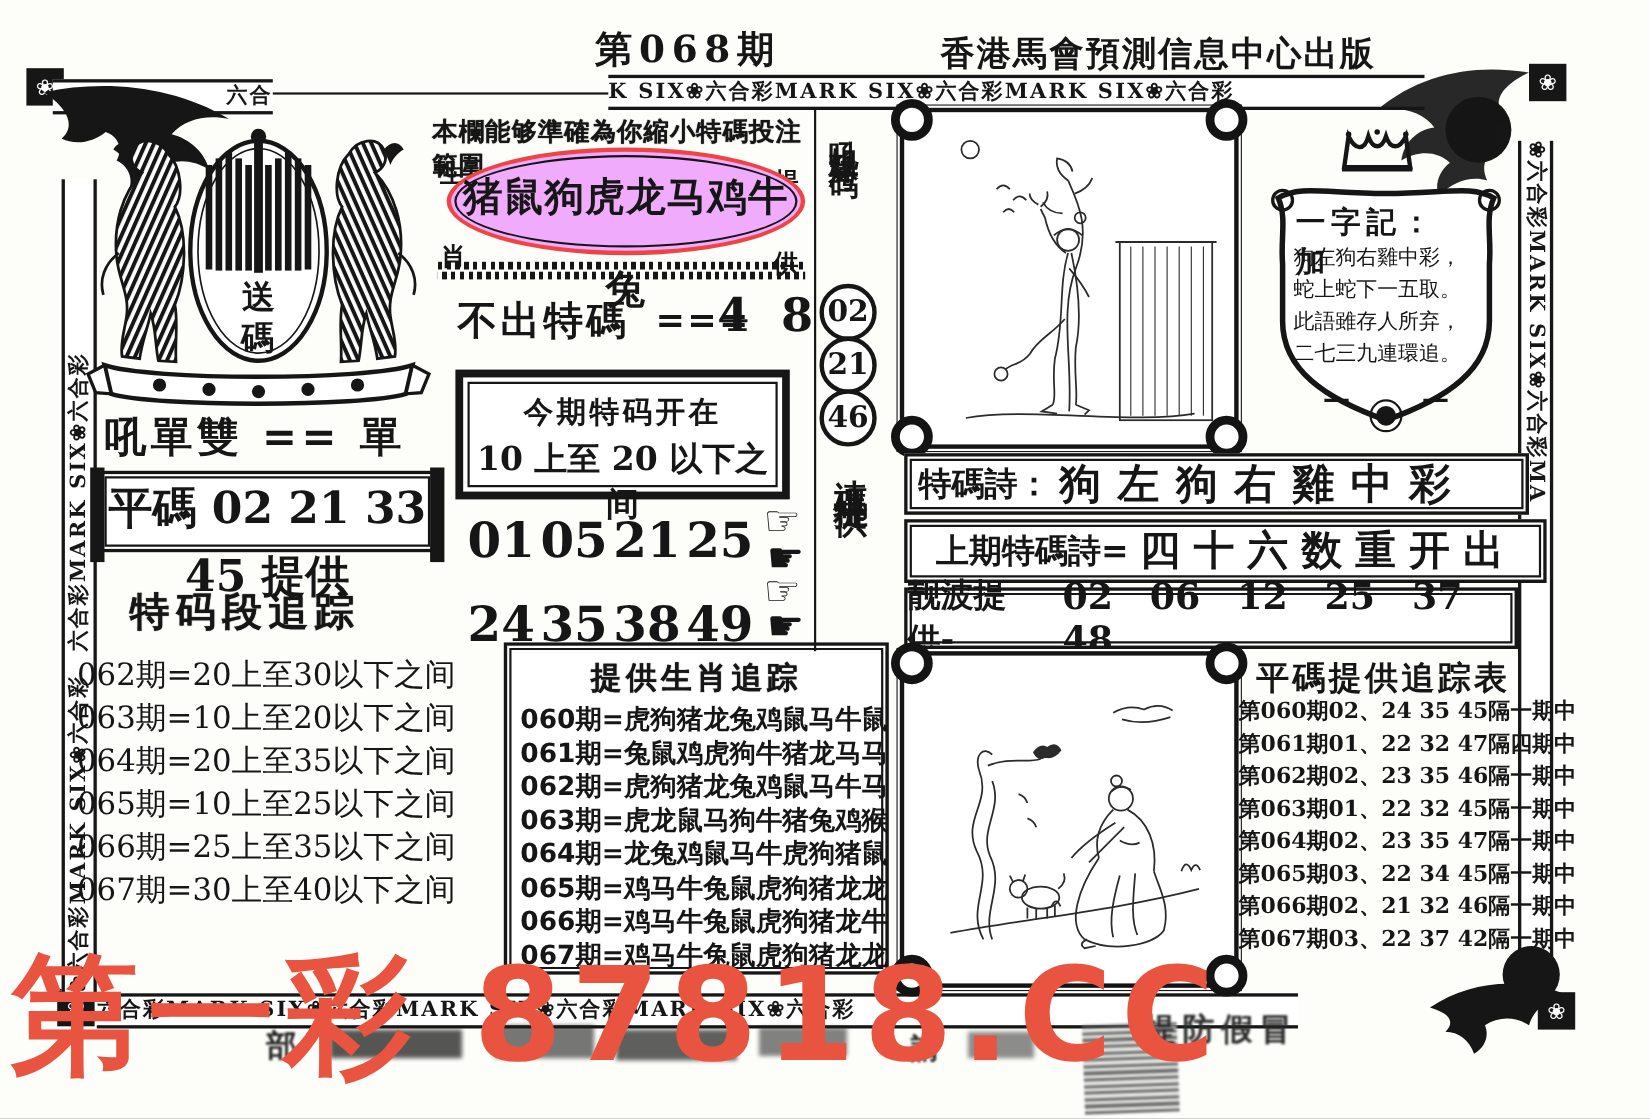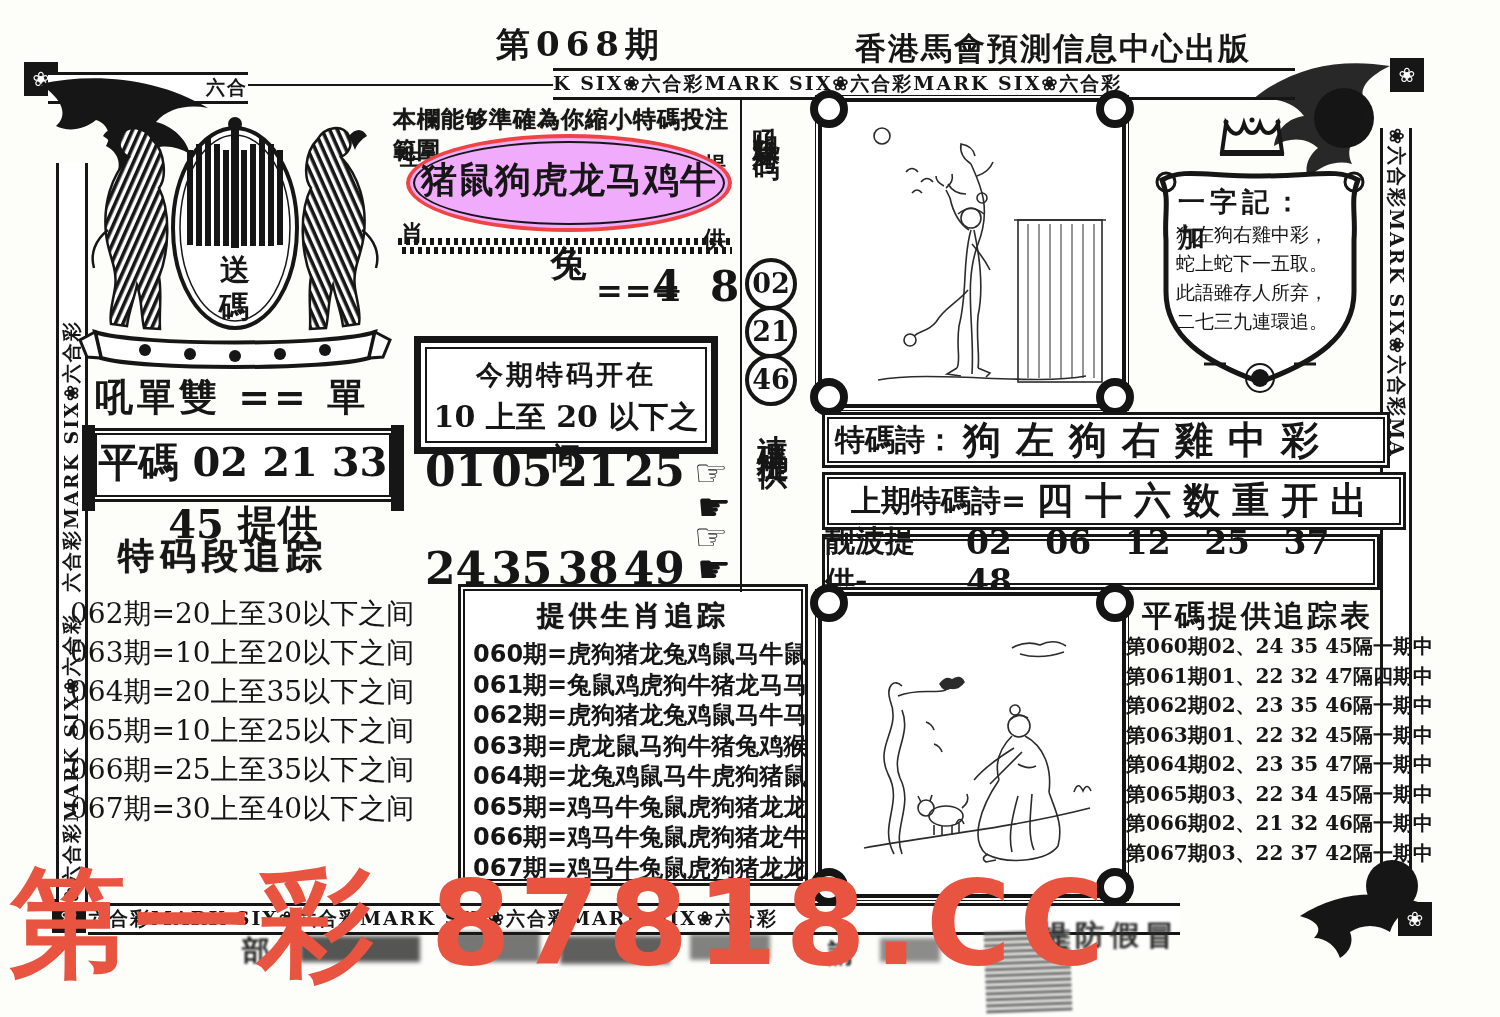--- a/index.html
+++ b/index.html
@@ -24,21 +24,21 @@
   .rowline{white-space:nowrap;}
   .cap{position:absolute;top:-6px;width:13px;height:86px;background:#161616;}
   .blob{position:absolute;background:#1d1d1d;filter:blur(2px);opacity:.75;}
   .distress{text-shadow:0 0 1px #161616;}
 </style>
 </head>
 <body>
 
 <div id="canvas">
 
-  <div class="abs b serif" style="left:496px;top:22px;font-size:34px;letter-spacing:6px;">第068期</div>
+  <div class="abs b serif" style="left:541px;top:22px;font-size:34px;letter-spacing:6px;">第068期</div>
   <div class="abs b serif" style="left:855px;top:28px;font-size:31px;letter-spacing:2px;">香港馬會預測信息中心出版</div>
 
   <div class="abs sq" style="left:24px;top:62px;"><span>❀</span></div>
   <div class="abs sq" style="left:1390px;top:58px;"><span>❀</span></div>
   <div class="abs sq" style="left:52px;top:899px;"><span>❀</span></div>
   <div class="abs sq" style="left:1398px;top:902px;"><span>❀</span></div>
 
   <div class="abs strip" style="left:48px;top:72px;width:200px;height:26px;text-align:right;">六合</div>
   <div class="abs" style="left:248px;top:84px;width:308px;height:2px;background:#161616;"></div>
   <div class="abs strip" style="left:553px;top:68px;width:742px;height:26px;">K SIX❀六合彩MARK SIX❀六合彩MARK SIX❀六合彩</div>
@@ -134,30 +134,31 @@
   <div class="abs b sans" style="left:401px;top:218px;font-size:23px;">肖</div>
   <div class="abs b sans" style="left:703px;top:224px;font-size:23px;">供</div>
 
   <div class="abs" style="left:406px;top:134px;width:318px;height:90px;border:4px solid #ef4444;border-radius:50%;background:#f0abfc;">
     <div style="position:absolute;inset:3px;border:2px solid #161616;border-radius:50%;"></div>
     <div class="b sans" style="position:relative;text-align:center;font-size:36px;line-height:84px;letter-spacing:1px;">猪鼠狗虎龙马鸡牛兔</div>
   </div>
   <div class="abs" style="left:398px;top:238px;width:334px;height:7px;background:repeating-linear-gradient(90deg,#161616 0 4px,transparent 4px 8px);"></div>
   <div class="abs" style="left:398px;top:247px;width:334px;height:7px;background:repeating-linear-gradient(90deg,transparent 0 4px,#161616 4px 8px);"></div>
 
+  <div class="abs b sans" style="left:416px;top:268px;font-size:36px;letter-spacing:3px;">不出特碼</div>
   <div class="abs b sans" style="left:596px;top:272px;font-size:32px;letter-spacing:2px;">===</div>
   <div class="abs b serif" style="left:652px;top:262px;font-size:42px;">4</div>
   <div class="abs b serif" style="left:710px;top:262px;font-size:42px;">8</div>
 
   <div class="abs thickbox" style="left:414px;top:336px;width:290px;height:104px;text-align:center;">
     <div class="b sans" style="margin-top:14px;font-size:27px;letter-spacing:3px;">今期特码开在</div>
     <div class="b serif" style="margin-top:4px;font-size:30px;">10 上至 20 以下之间</div>
   </div>
 
-  <div class="abs b serif" style="left:425px;top:445px;width:260px;display:flex;justify-content:space-between;font-size:44px;">
+  <div class="abs b serif" style="left:425px;top:466px;width:260px;display:flex;justify-content:space-between;font-size:44px;">
     <span>01</span>
     <span>05</span>
     <span>21</span>
     <span>25</span>
   </div>
   <div class="abs b serif" style="left:425px;top:543px;width:260px;display:flex;justify-content:space-between;font-size:44px;">
     <span>24</span>
     <span>35</span>
     <span>38</span>
     <span>49</span>

